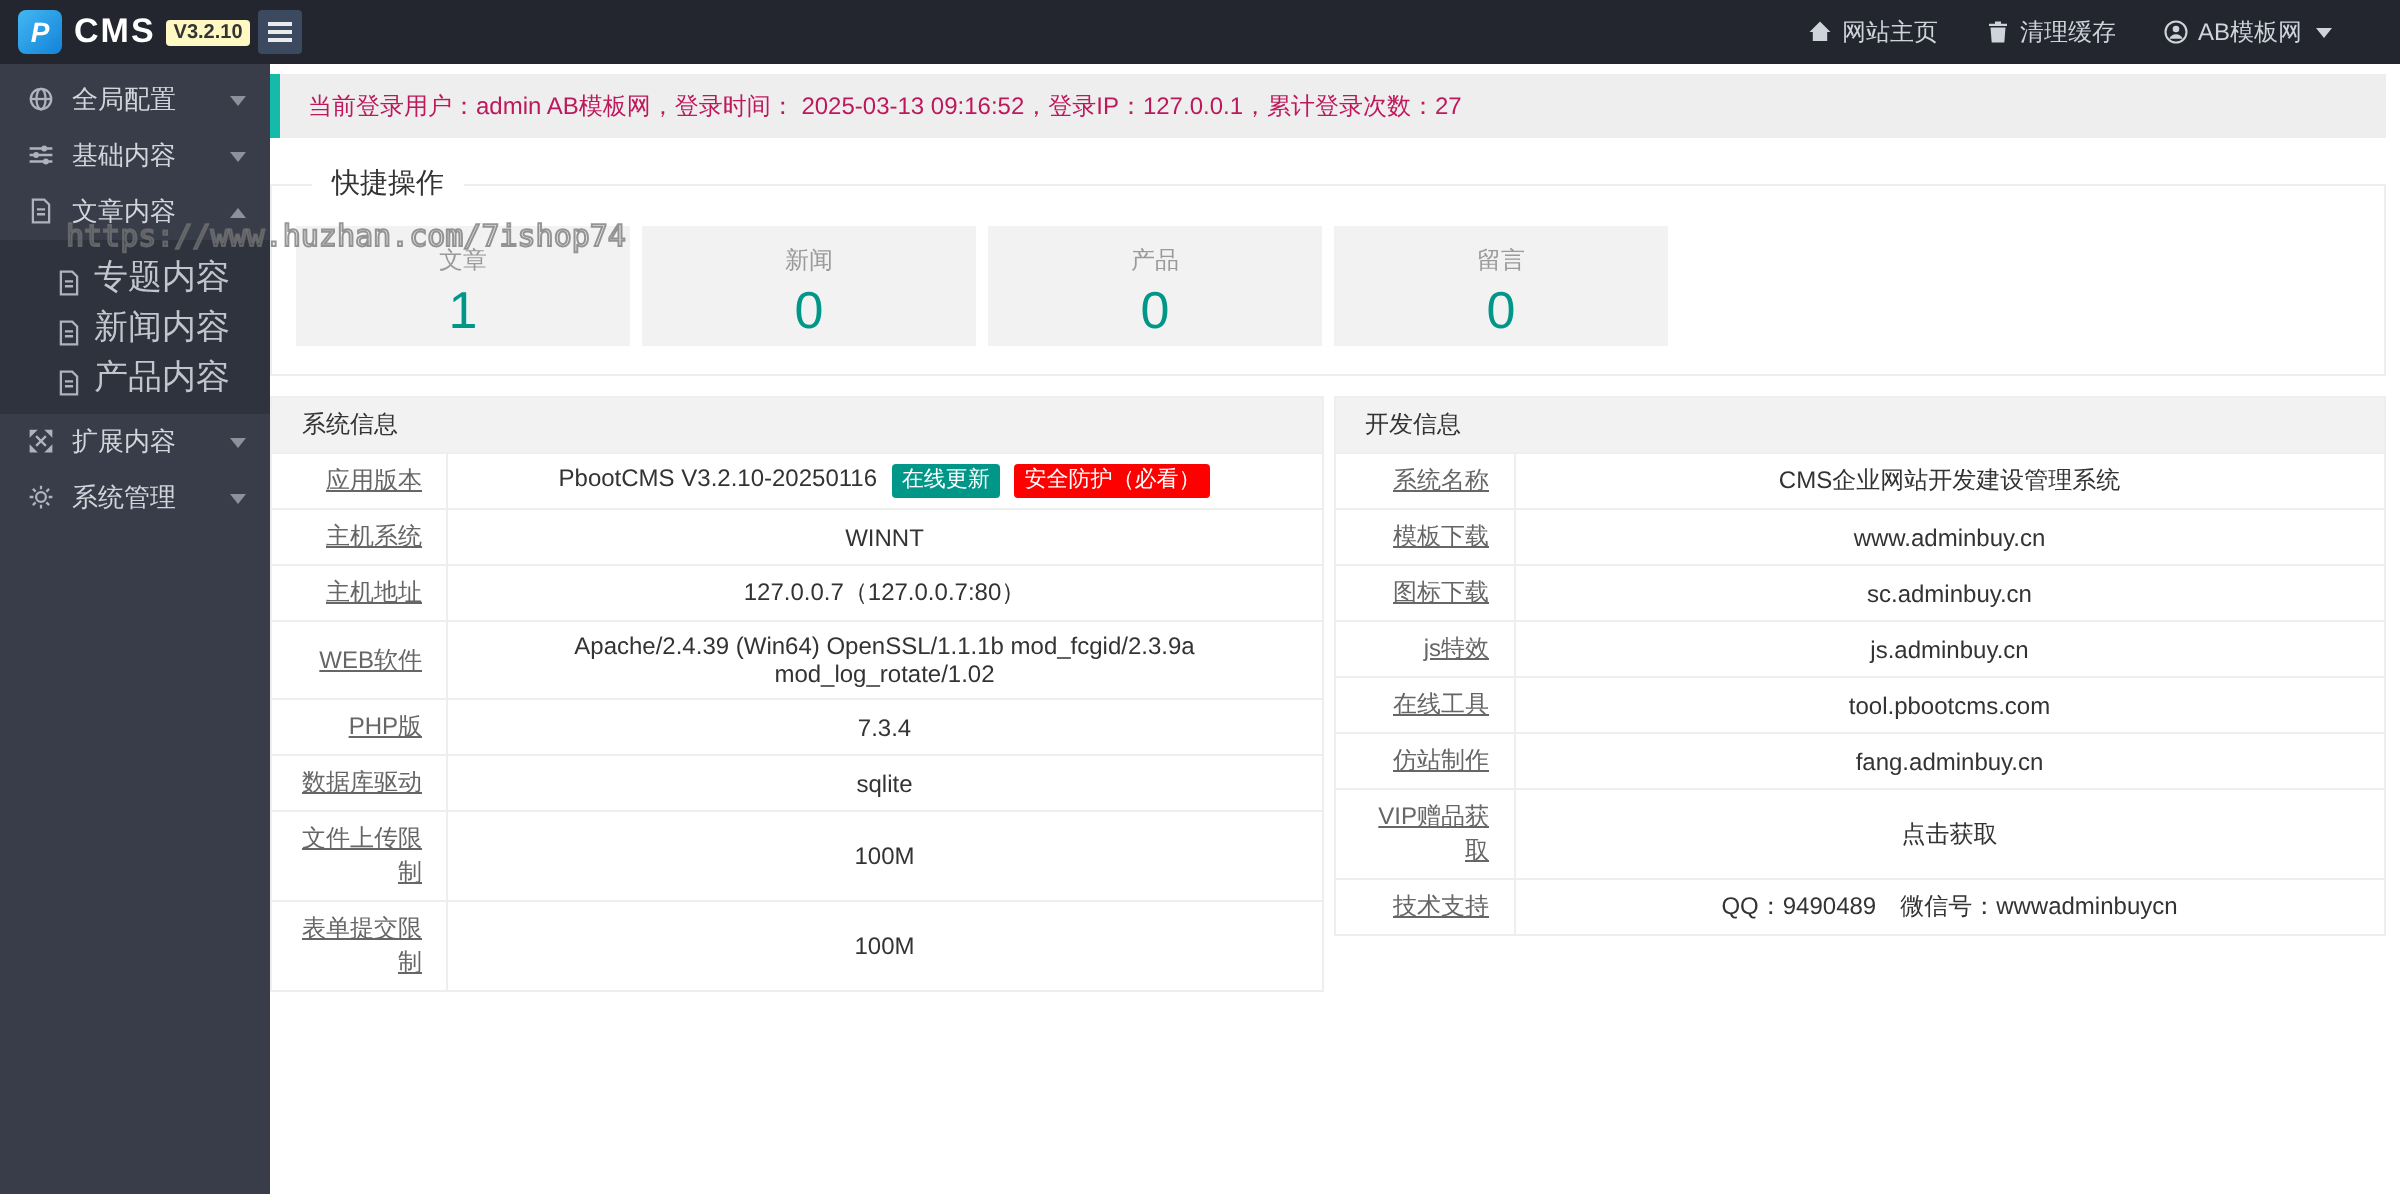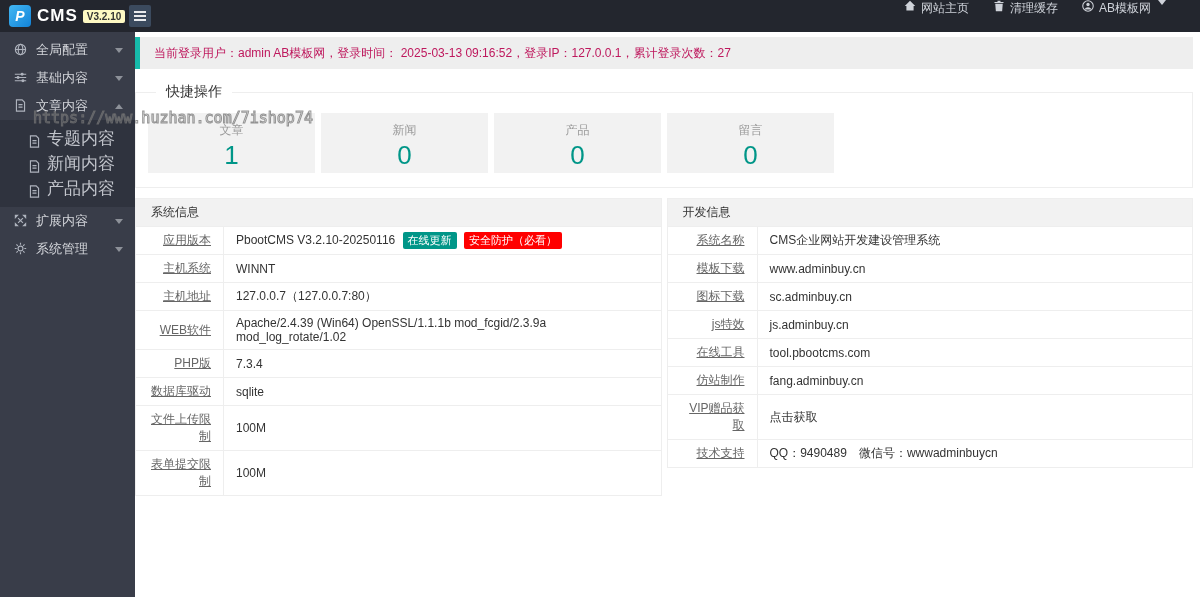--- a/index.html
+++ b/index.html
@@ -27,21 +27,21 @@
   }
   .hamburger {
     width:22px; height:22px; margin-left:4px; border:none; cursor:pointer;
     background:#3b4a5e; border-radius:2px; display:flex; flex-direction:column;
     align-items:center; justify-content:center; gap:2px;
   }
   .hamburger i { display:block; width:12px; height:2px; background:#e8eaed; }
   .top-nav { margin-left:auto; display:flex; align-items:center; padding-right:22px; }
   .top-nav a {
     color:#cfd3da; font-size:12px; text-decoration:none; padding:0 12px;
-    display:flex; align-items:flex-start; gap:5px; height:32px;
+    display:flex; align-items:center; gap:5px; height:32px;
   }
   .top-nav svg { width:12px; height:12px; fill:#cfd3da; }
   .caret {
     width:0; height:0; border-left:4px solid transparent; border-right:4px solid transparent;
     border-top:5px solid #cfd3da; display:inline-block; margin-left:2px;
   }
   
   .sidebar {
     position:absolute; left:0; top:32px; bottom:0; width:135px;
     background:#393d49; padding-top:4px; z-index:4;
@@ -78,21 +78,21 @@
     width:167px; height:60px; background:#f2f2f2; text-align:center;
     padding-top:9px; cursor:pointer;
   }
   .card .lbl { font-size:12px; color:#9a9a9a; }
   .card .num { font-size:26px; color:#009688; line-height:30px; margin-top:1px; }
   .tables { display:flex; gap:5px; margin:10px 7px 0 10px; align-items:flex-start; }
   table.info { flex:1; border-collapse:collapse; font-size:12px; table-layout:fixed; }
   table.info td { border:1px solid #eee; padding:5px 12px; height:24px; }
   table.info td.head { background:#f2f2f2; color:#333; padding-left:15px; }
   table.info td.lbl { width:88px; text-align:right; color:#666;text-decoration:underline; }
-  table.info td.val { color:#333; }
+  table.info td.val { color:#333;text-align:center; }
   table.dev td.lbl { width:90px; }
   .badge {
     display:inline-block; color:#fff; font-size:11px; padding:2px 5px;
     border-radius:2px; margin-left:4px; cursor:pointer; line-height:1.2;
   }
   .badge.teal { background:#009688; }
   .badge.red { background:#ff0000; }
   
   .watermark {
     position:absolute; left:33px; top:109px; z-index:9; pointer-events:none;

